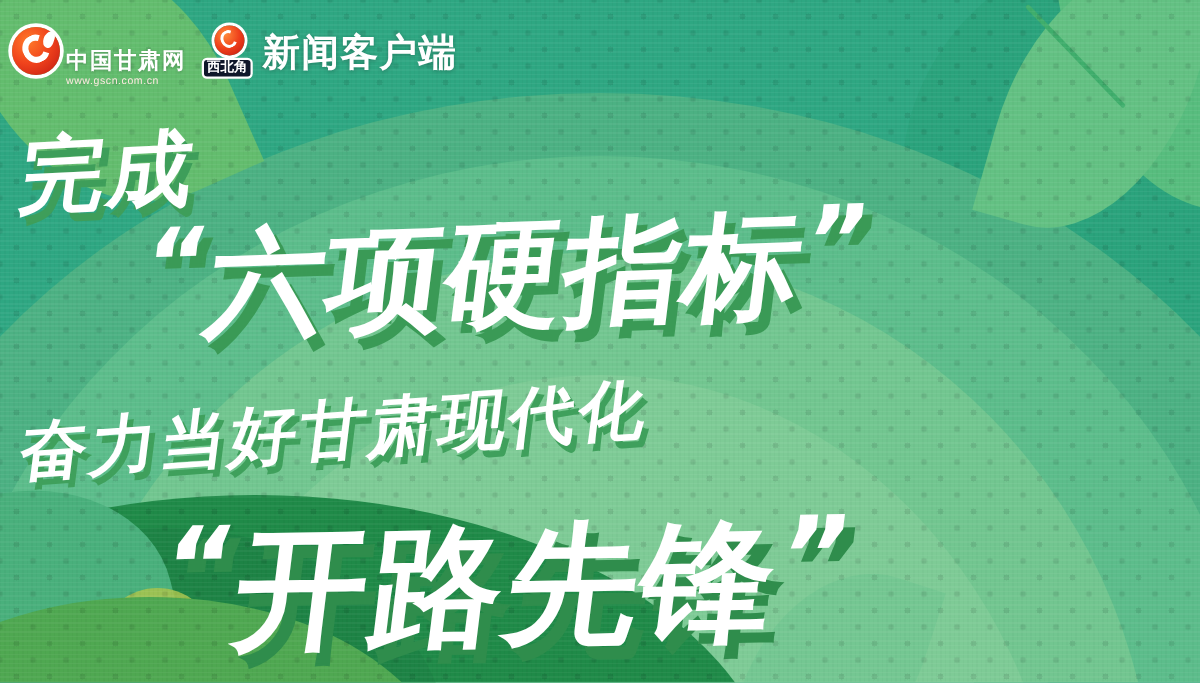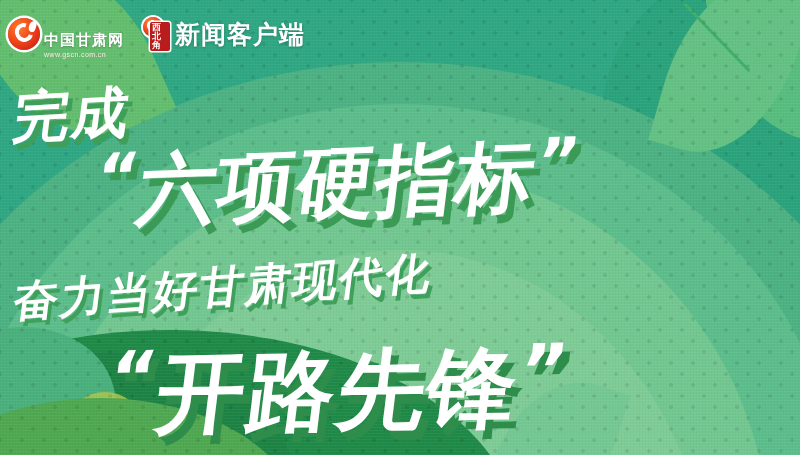--- a/index.html
+++ b/index.html
@@ -299,30 +299,29 @@
     border-radius: 50%;
     border-right-color: transparent;
     transform: rotate(-26deg);
     box-sizing: border-box;
   }
   .app-seal {
     position: absolute;
     bottom: -1px;
     left: 0;
     padding: 1px 2px;
-    background: #b91c1c;
+    background: #0f172a;
     border-radius: 2px;
     color: #ffffff;
     font-size: 9px;
     font-weight: bold;
     letter-spacing: 0;
     line-height: 1;
     font-family: "DejaVu Sans", "Liberation Sans", sans-serif;
     box-shadow: 0 0 0 1.5px #ffffff;
-    margin-left: 14px;
   }
   .app-name {
     font-size: 25px;
     font-weight: bold;
     color: #ffffff;
     letter-spacing: 1px;
     text-shadow: 0 1px 3px rgba(0,0,0,.25);
     font-family: "DejaVu Sans", "Liberation Sans", sans-serif;
   }
 

